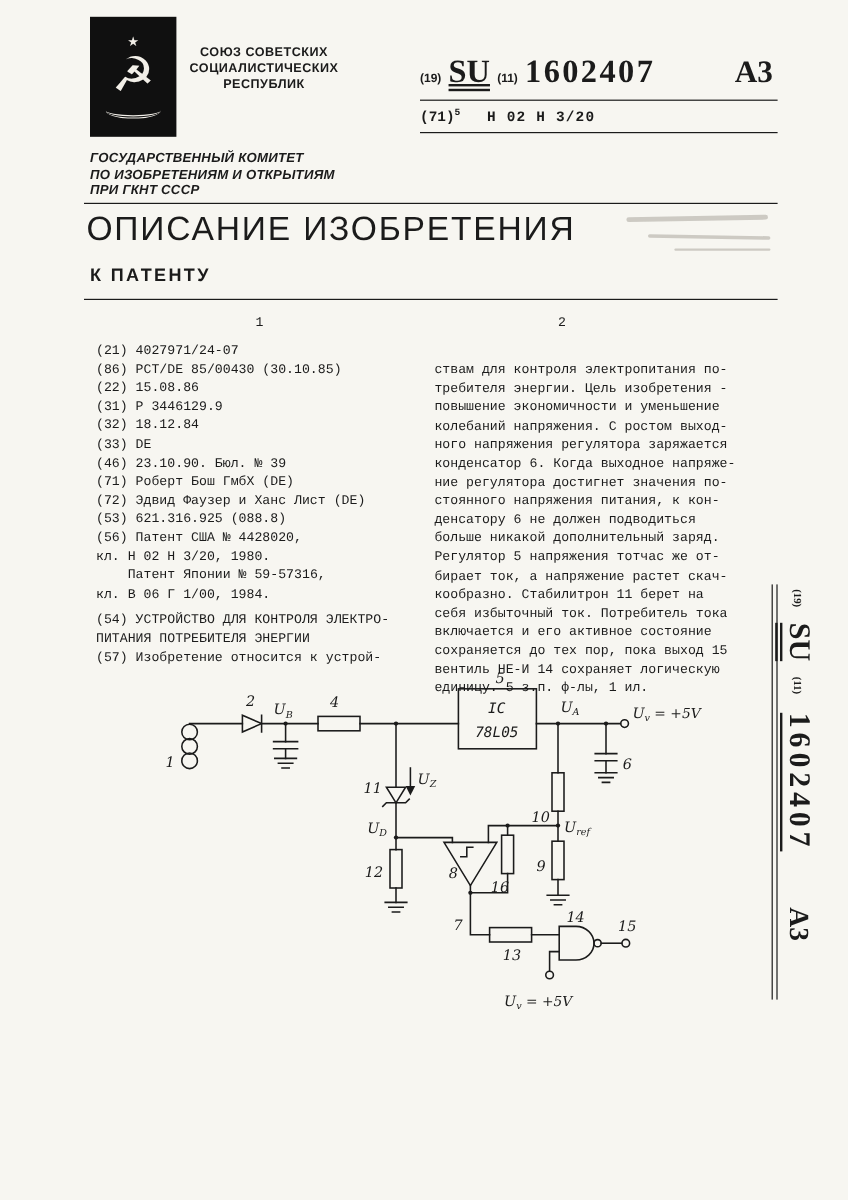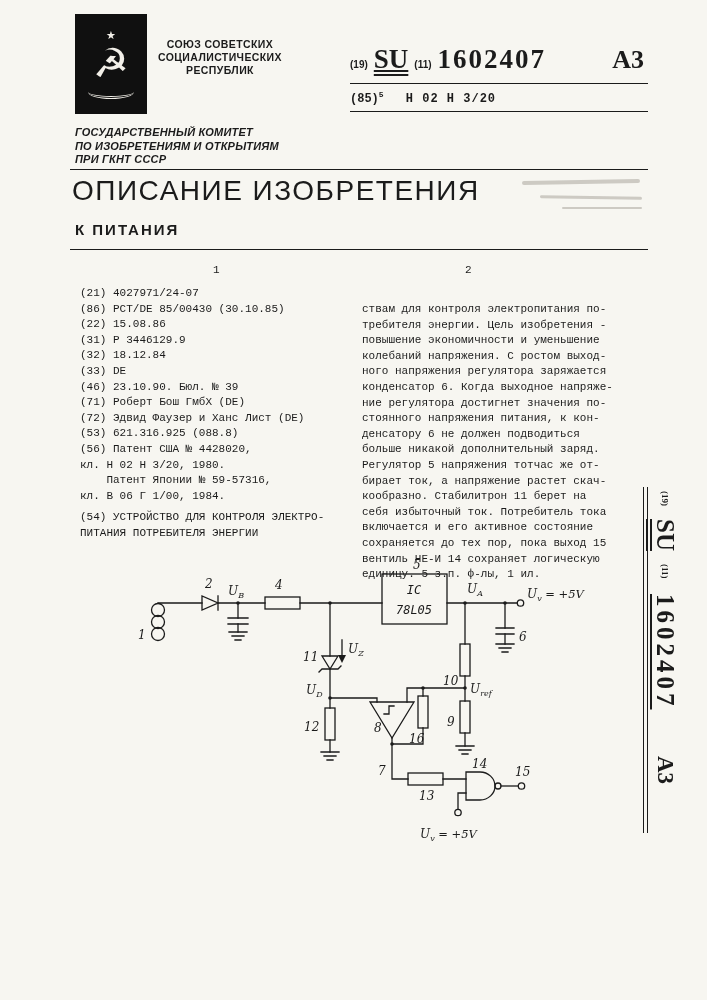--- a/index.html
+++ b/index.html
@@ -76,39 +76,39 @@
 <div class="abs pub-block">
   <div class="pub-row">
     <span class="code-small">(19)</span>
     <span class="su-big">SU</span>
     <span class="code-small">(11)</span>
     <span class="pub-num">1602407</span>
     <span class="pub-kind">А3</span>
   </div>
   <div class="rule" style="margin-top:8px;"></div>
   <div class="ipc-row">
-    <span>(85)</span><sup>5</sup>
+    <span>(71)</span><sup>5</sup>
     <span class="ipc-class">H 02 H 3/20</span>
   </div>
   <div class="rule" style="margin-top:5px;"></div>
 </div>
 
 <div class="abs committee">ГОСУДАРСТВЕННЫЙ КОМИТЕТ
 ПО ИЗОБРЕТЕНИЯМ И ОТКРЫТИЯМ
 ПРИ ГКНТ СССР</div>
 
 <div class="abs rule" style="left:70px;top:169px;width:578px;"></div>
 
 <div class="abs doc-title">ОПИСАНИЕ ИЗОБРЕТЕНИЯ</div>
 
 <div class="abs smudge" style="left:522px;top:180px;width:118px;height:4px;transform:rotate(-1deg);"></div>
 <div class="abs smudge" style="left:540px;top:196px;width:102px;height:3px;transform:rotate(1deg);"></div>
 <div class="abs smudge" style="left:562px;top:207px;width:80px;height:2px;"></div>
 
-<div class="abs doc-subtitle">К ПИТАНИЯ</div>
+<div class="abs doc-subtitle">К ПАТЕНТУ</div>
 
 <div class="abs rule" style="left:70px;top:249px;width:578px;"></div>
 
 <div class="abs colno" style="left:213px;top:264px;">1</div>
 <div class="abs colno" style="left:465px;top:264px;">2</div>
 
 <div class="abs col1">
   <div class="coltext">(21) 4027971/24-07
 (86) PCT/DE 85/00430 (30.10.85)
 (22) 15.08.86
@@ -118,20 +118,21 @@
 (46) 23.10.90. Бюл. № 39
 (71) Роберт Бош ГмбХ (DE)
 (72) Эдвид Фаузер и Ханс Лист (DE)
 (53) 621.316.925 (088.8)
 (56) Патент США № 4428020,
 кл. H 02 H 3/20, 1980.
     Патент Японии № 59-57316,
 кл. В 06 Г 1/00, 1984.</div>
   <div class="coltext t54">(54) УСТРОЙСТВО ДЛЯ КОНТРОЛЯ ЭЛЕКТРО-
 ПИТАНИЯ ПОТРЕБИТЕЛЯ ЭНЕРГИИ</div>
+  <div class="coltext">(57) Изобретение относится к устрой-</div>
 </div>
 
 <div class="abs col2">
   <div class="coltext">ствам для контроля электропитания по-
 требителя энергии. Цель изобретения -
 повышение экономичности и уменьшение
 колебаний напряжения. С ростом выход-
 ного напряжения регулятора заряжается
 конденсатор 6. Когда выходное напряже-
 ние регулятора достигнет значения по-

